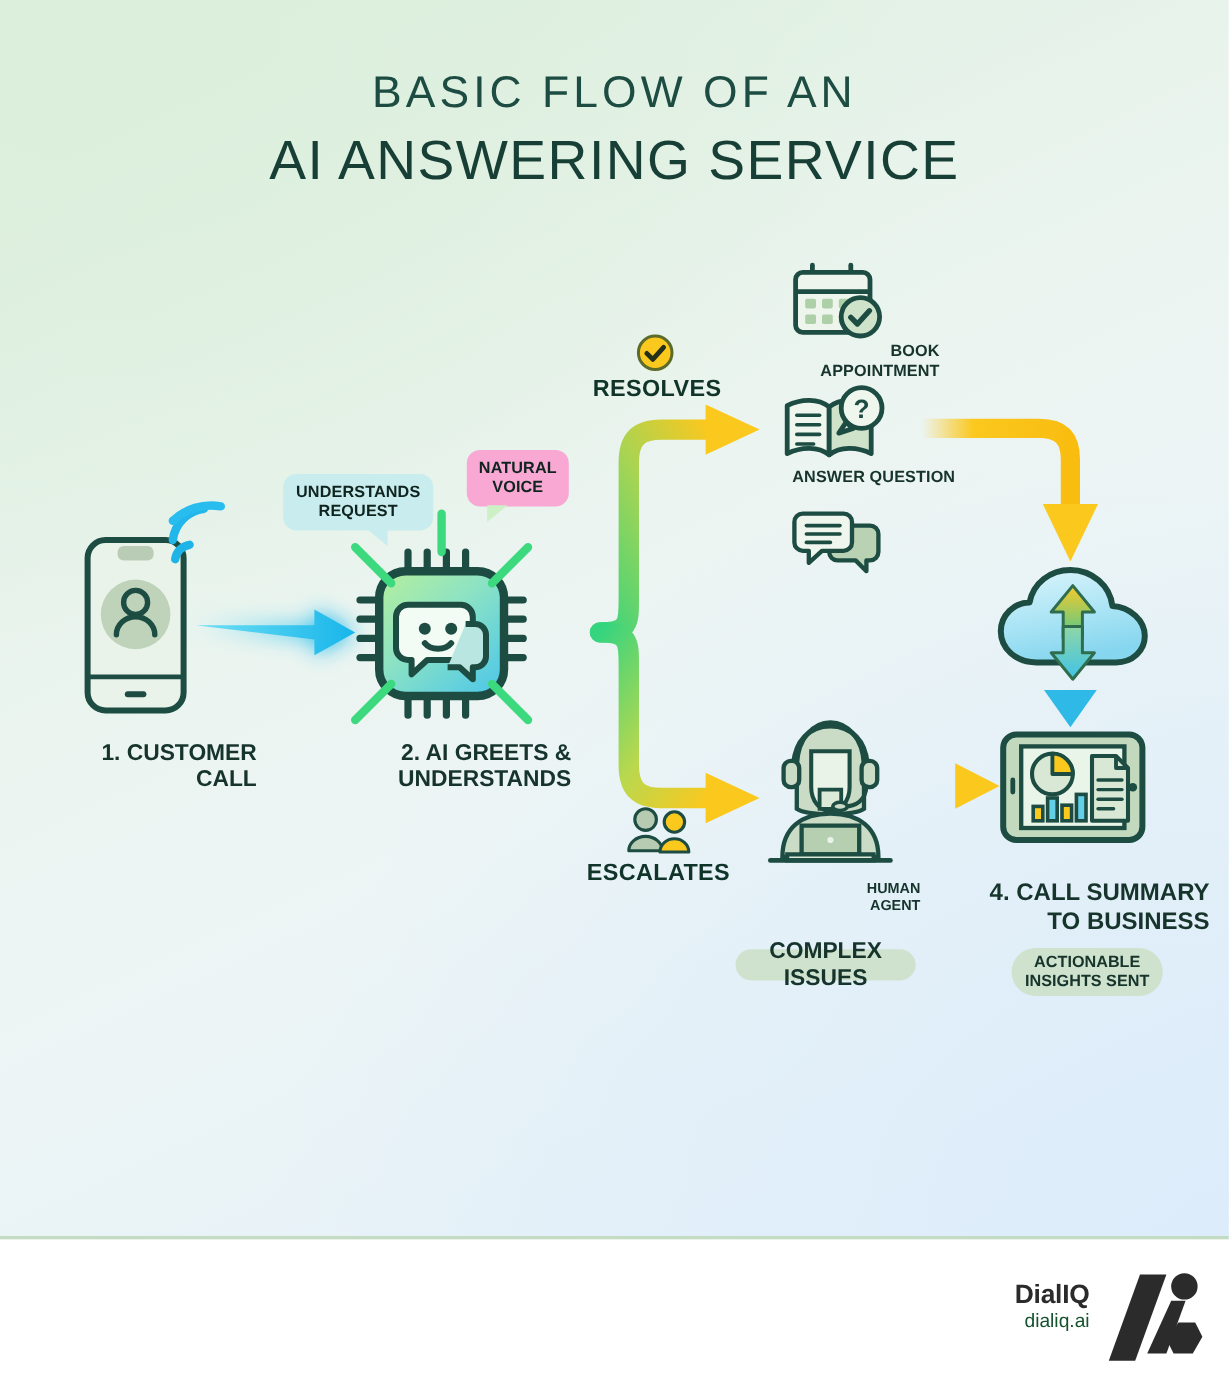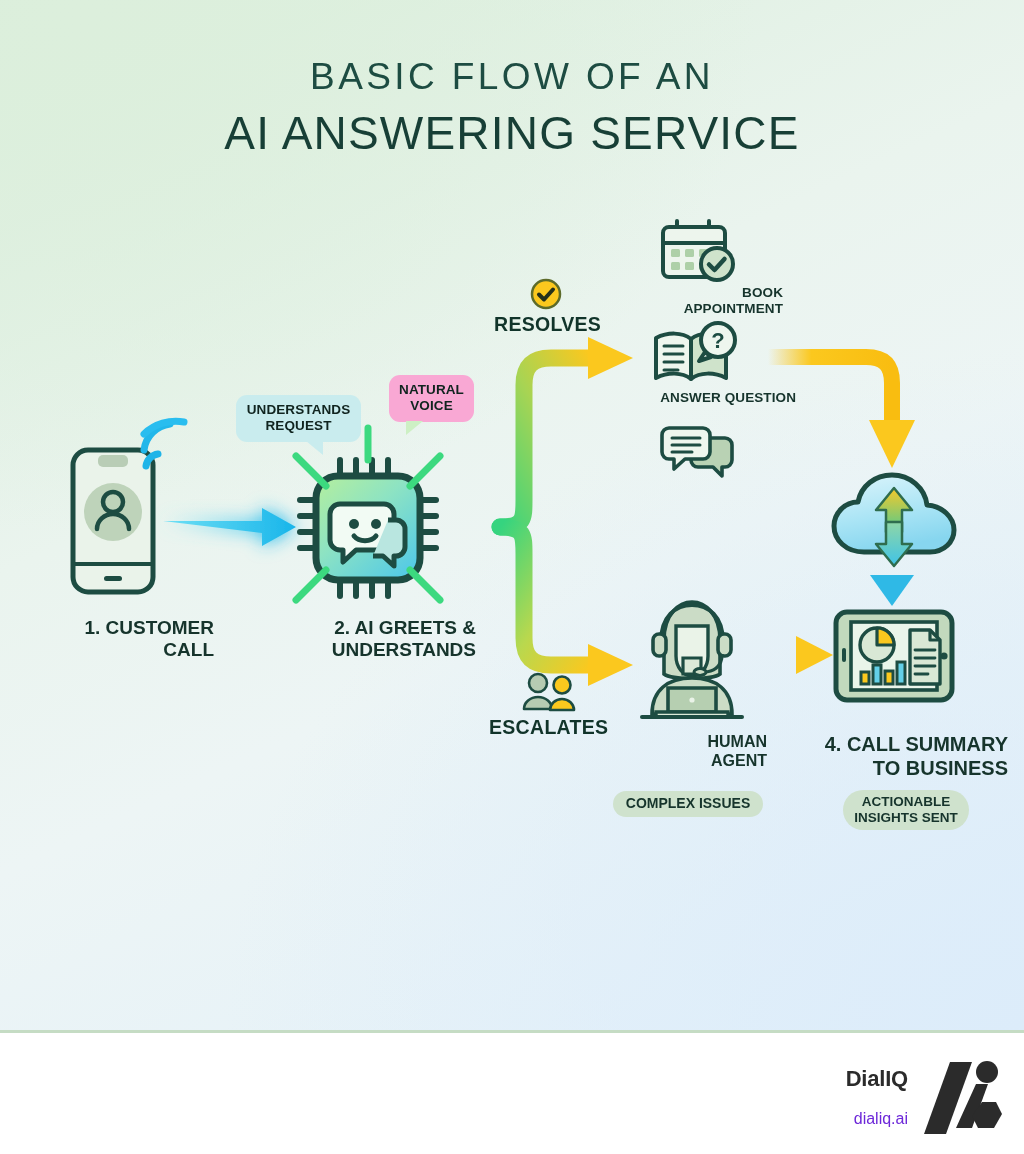--- a/index.html
+++ b/index.html
@@ -79,21 +79,21 @@
 
   .small-cap {
     position:absolute; text-align:right; color:#16342c;
     font-weight:700; font-size:13.5px; line-height:1.2;
     white-space:pre-line; letter-spacing:0.1px;
   }
 
   
   .brand { position:absolute; right:116px; top:1066px; text-align:right; }
   .brand-name { font-size:22px; font-weight:700; color:#2b2b2b; letter-spacing:-0.2px; }
-  .brand-url  { font-size:16px; color:#6d28d9; margin-top:18px; }
+  .brand-url  { font-size:16px; color:#14532d; margin-top:1px; }
   .brand-logo { position:absolute; right:20px; top:1058px; }
 
   svg { display:block; overflow:visible; }
 </style>
 </head>
 <body>
 
 <div id="stage">
 
   <div class="bg"></div>
@@ -345,23 +345,23 @@
       <ellipse cx="66" cy="76" rx="6" ry="3.4" fill="#cbdcc6" stroke="#1d4c42" stroke-width="3"></ellipse>
 
       <path d="M18,118 C18,94 34,82 58,82 C82,82 98,94 98,118 Z" fill="#cbdcc6" stroke="#1d4c42" stroke-width="3.6"></path>
 
       <path d="M34,92 h48 v24 h-48 z" fill="#b6cfb1" stroke="#1d4c42" stroke-width="3.6"></path>
       <circle cx="58" cy="104" r="2.6" fill="#eaf3e8"></circle>
       <path d="M22,116 h72 v5 h-72 z" fill="#dcead8" stroke="#1d4c42" stroke-width="3.4"></path>
       <line x1="8" y1="121" x2="108" y2="121" stroke="#1d4c42" stroke-width="4" stroke-linecap="round"></line>
     </svg>
   </div>
-  <div class="node-label" style="left:617px; top:733px; width:150px; font-size:16px;">HUMAN
+  <div class="node-label" style="left:617px; top:733px; width:150px; font-size:12px;">HUMAN
 AGENT</div>
-  <div class="chip-tag" style="left:613px; top:791px; width:150px; height:26px; font-size:14px;">COMPLEX ISSUES</div>
+  <div class="chip-tag" style="left:613px; top:791px; width:150px; height:26px; font-size:19px;">COMPLEX ISSUES</div>
 
   <div class="node" style="left:828px; top:470px;">
     <svg width="132" height="96" viewBox="0 0 132 96">
       <path d="M36,82 C18,82 6,70 6,56 C6,43 17,32 30,32 C33,16 47,5 64,5 C82,5 97,18 99,35 C114,36 126,47 126,60 C126,72 116,82 102,82 Z" fill="url(#gCloudFill)" stroke="#1d4c42" stroke-width="5" stroke-linejoin="round"></path>
 
       <path d="M66,18 L84,40 L74,40 L74,62 L58,62 L58,40 L48,40 Z" fill="url(#gUpArrow)" stroke="#2f6d4e" stroke-width="2.5" stroke-linejoin="round"></path>
 
       <path d="M66,96 L48,74 L58,74 L58,52 L74,52 L74,74 L84,74 Z" fill="url(#gDownArrowSm)" stroke="#2f6d4e" stroke-width="2.5" stroke-linejoin="round"></path>
     </svg>
   </div>

